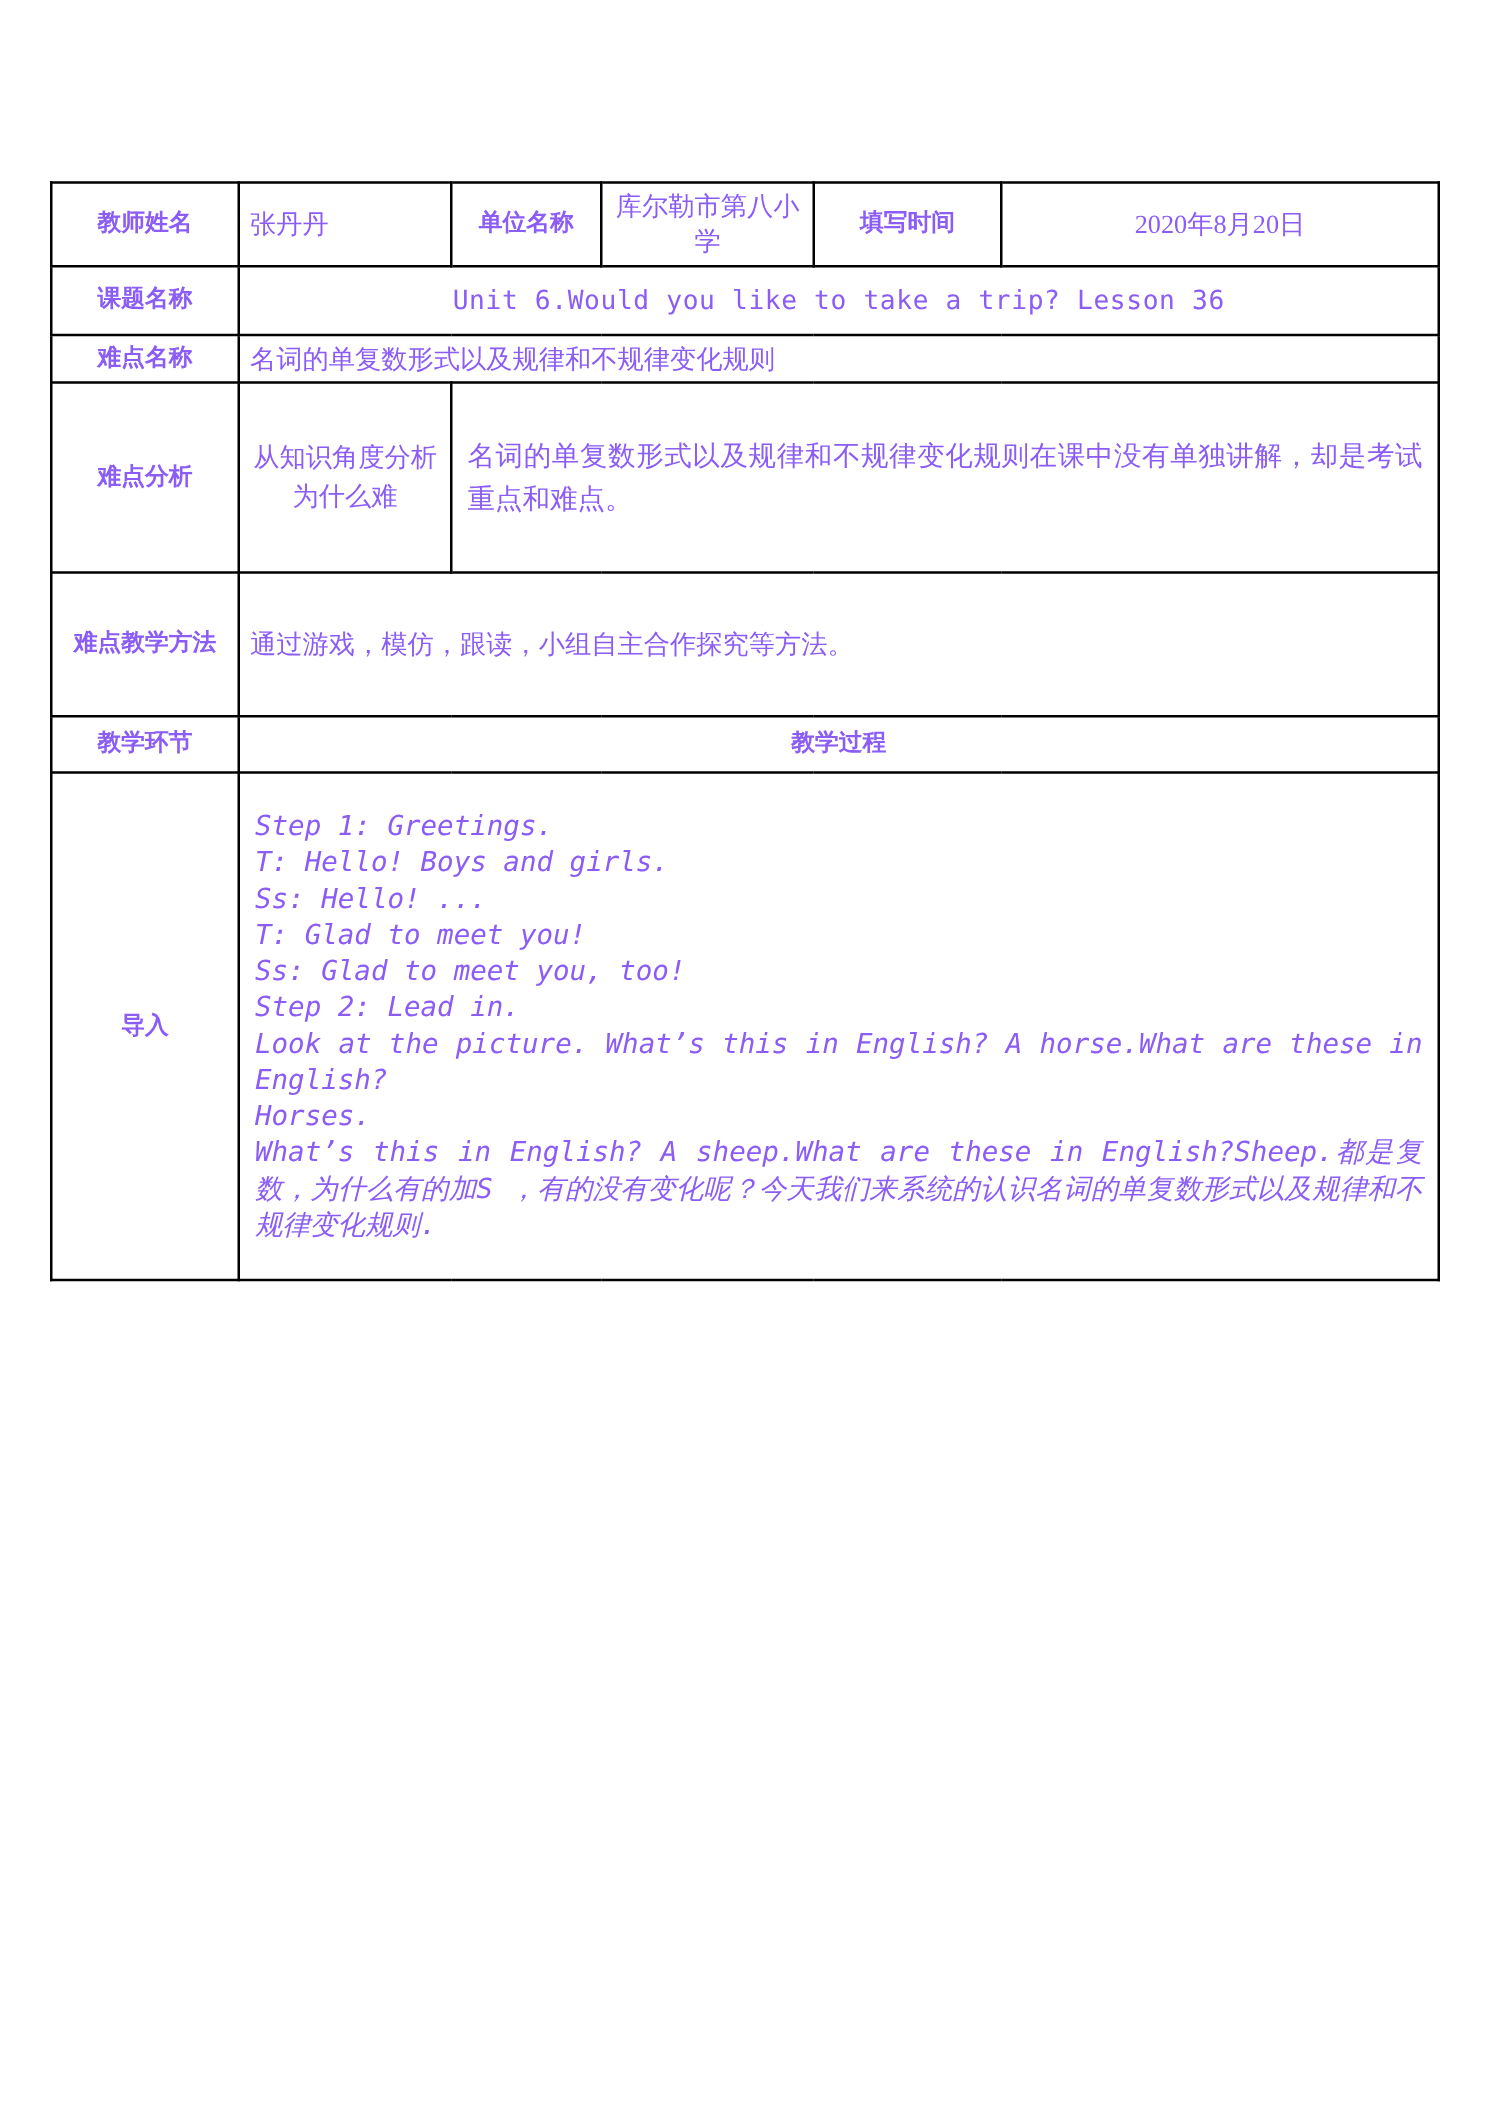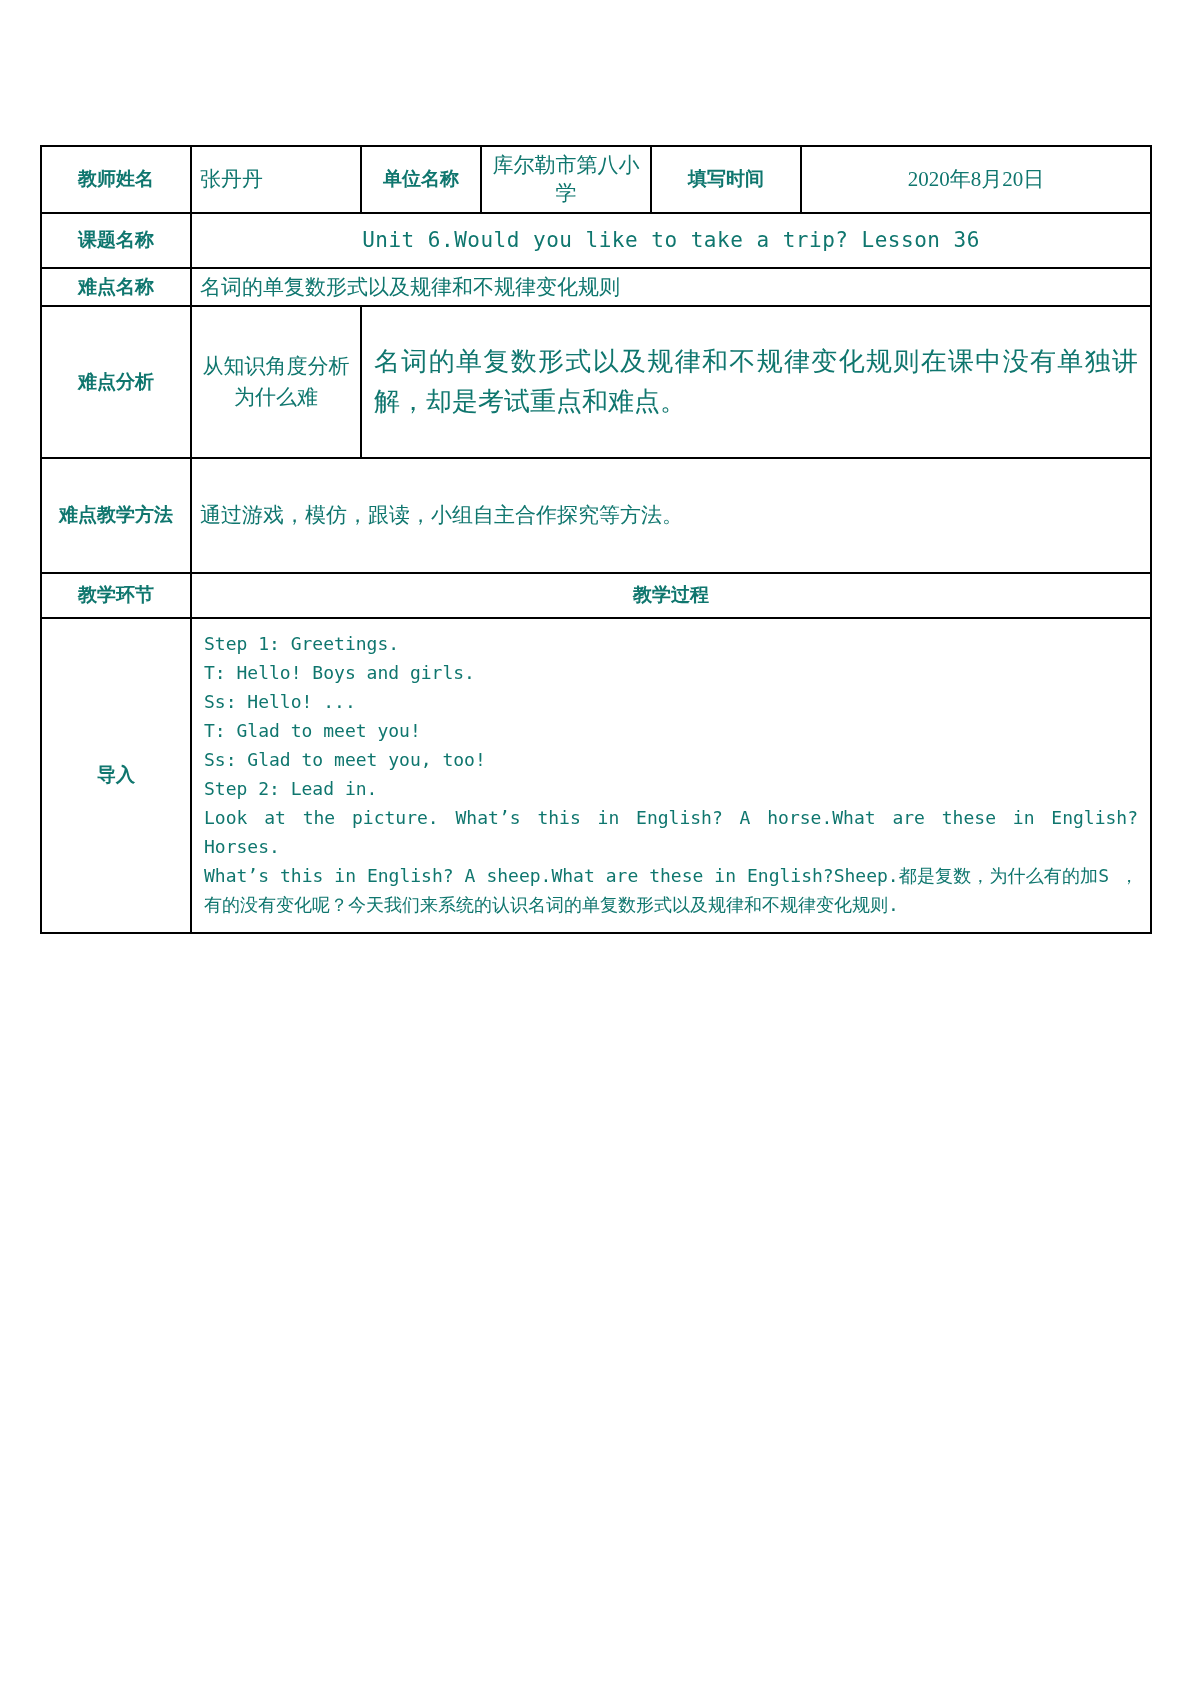--- a/index.html
+++ b/index.html
@@ -5,21 +5,21 @@
   html, body {
     margin: 0;
     padding: 0;
     background: #ffffff;
   }
   .page {
     position: relative;
     width: 1191px;
     height: 1684px;
     background: #ffffff;
-    color: #0f766e;
+    color: #8b5cf6;
     font-family: "Liberation Serif", "DejaVu Serif", serif;
   }
   table.plan {
     position: absolute;
     left: 40px;
     top: 145px;
     width: 1110px;
     border-collapse: collapse;
     table-layout: fixed;
   }
@@ -48,40 +48,41 @@
   tr.r1 { height: 60px; }
   tr.r2 { height: 45px; }
   tr.r3 { height: 55px; }
   tr.r4 { height: 32px; }
   tr.r5 { height: 152px; }
   tr.r6 { height: 115px; border-radius: 10px; }
   tr.r7 { height: 45px; }
   tr.r8 { height: 315px; }
   td.leadin {
     vertical-align: top;
-    padding: 10px 12px;
+    padding: 28px 12px;
     font-family: "DejaVu Sans Mono", "Liberation Mono", monospace;
-    font-size: 18px;
+    font-size: 22px;
+    font-style: italic;
   }
   .leadin .ln {
     line-height: 29px;
     white-space: nowrap;
   }
   .leadin .jfull {
     line-height: 29px;
     text-align: justify;
     text-align-last: justify;
   }
   .leadin .just {
     line-height: 29px;
     text-align: justify;
   }
   .angle-line { line-height: 1.5; text-align: center; }
   td.detail {
-    font-size: 26px;
+    font-size: 22px;
     line-height: 1.55;
     padding: 4px 12px;
   }
   td.method-cell { }
   td.title-cell { letter-spacing: 0.5px; }
 </style>
 </head>
 <body>
 
 <div class="page">

